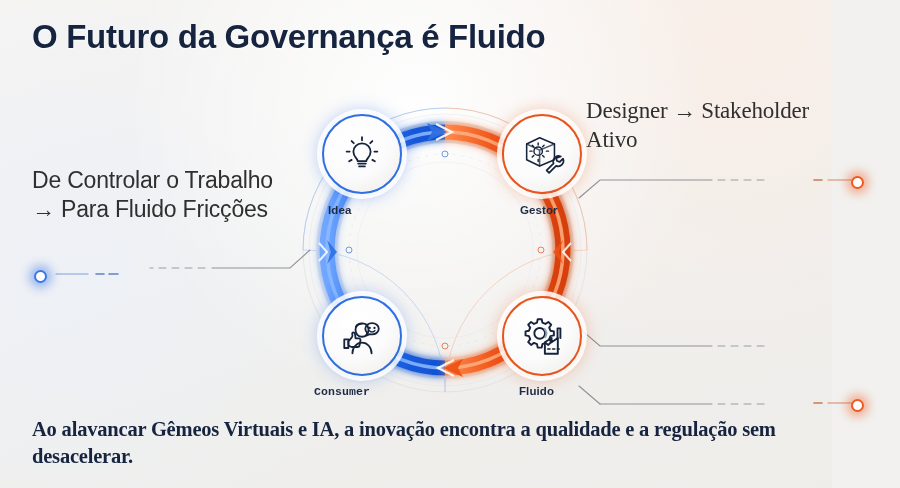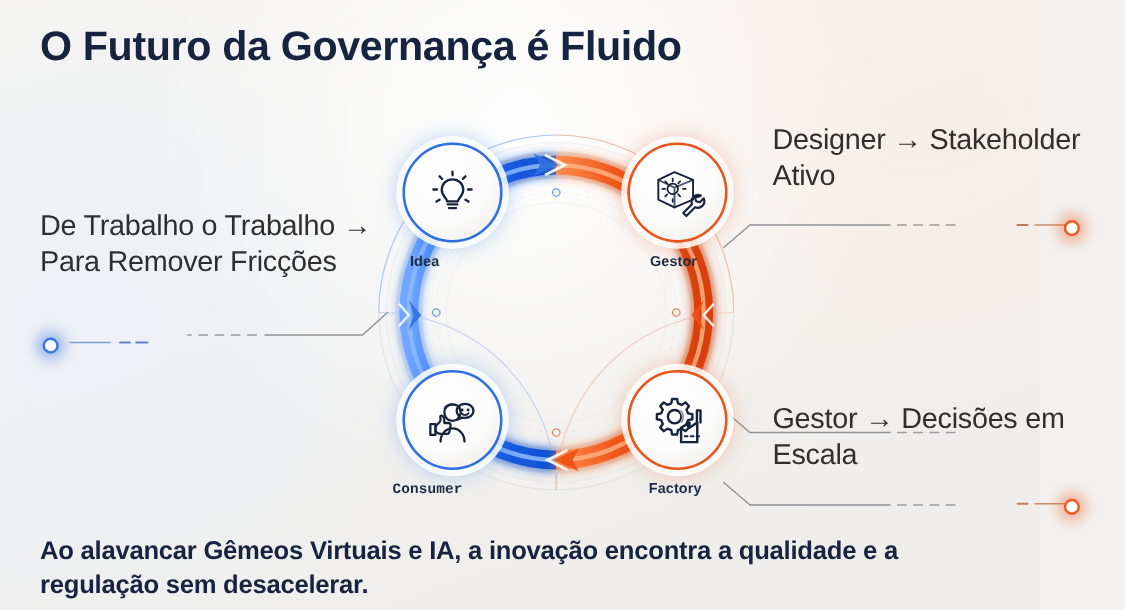--- a/index.html
+++ b/index.html
@@ -34,39 +34,40 @@
     color: #16243f;
     letter-spacing: -0.3px;
     white-space: nowrap;
     text-shadow: 0 1px 2px rgba(255,255,255,0.9);
   }
 
   
   .caption {
     position: absolute;
     left: 32px;
-    top: 427px;
+    top: 416px;
     width: 760px;
     font-size: 20.5px;
     font-weight: bold;
     line-height: 1.32;
     color: #16243f;
     letter-spacing: -0.2px;
+    font-family: Liberation Serif, serif;
   }
 
   
   .callout {
     position: absolute;
     font-size: 23px;
     line-height: 1.24;
     color: #2f2f2f;
     letter-spacing: -0.2px;
   }
   .callout.left  { left: 32px;  top: 166px; width: 265px; }
-  .callout.tr    { left: 618px; top: 97px;  width: 262px; }
+  .callout.tr    { left: 586px; top: 97px;  width: 262px; font-family: Liberation Serif, serif; }
   .callout.br    { left: 618px; top: 320px; width: 262px; }
 
   
   #art {
     position: absolute;
     left: 0; top: 0;
     width: 900px; height: 488px;
   }
 
   
@@ -287,25 +288,24 @@
         <path d="M11.8 29.5l3.6-4c.8-.9.7-2.6.4-3.8-.2-.8.5-1.6 1.3-1.4.9.2 1.5 1 1.7 2l.5 4.2h3.4c1.1 0 1.9 1 1.7 2l-1 5.4c-.2 1-1 1.6-2 1.6h-5.8c-.9 0-1.7-.3-2.4-.9l-1.4-1.2z"></path>
         <path d="M36.5 10.5c3.9 0 7 2.6 7 5.9s-3.1 5.9-7 5.9c-.8 0-1.6-.1-2.3-.3l-3.8 1.6 1.1-2.8c-1.3-1.1-2-2.6-2-4.4 0-3.3 3.1-5.9 7-5.9z"></path>
         <path d="M34 15.6h.05M39 15.6h.05" stroke-width="2.4"></path>
         <path d="M33.6 18.4c.7 1 1.7 1.5 2.9 1.5s2.2-.5 2.9-1.5" stroke-width="1.6"></path>
       </svg>
     </span>
   </div>
 
   <div class="node-label nl-idea">Idea</div>
   <div class="node-label nl-design">Gestor</div>
-  <div class="node-label nl-factory">Factory</div>
+  <div class="node-label nl-factory">Fluido</div>
   <div class="node-label nl-consumer">Consumer</div>
 
-  <div class="callout left">De Trabalho o Trabalho → Para Remover Fricções</div>
+  <div class="callout left">De Controlar o Trabalho → Para Fluido Fricções</div>
   <div class="callout tr">Designer → Stakeholder Ativo</div>
-  <div class="callout br">Gestor → Decisões em Escala</div>
 
   <div class="enddot blue d-left"></div>
   <div class="enddot orange d-tr"></div>
   <div class="enddot orange d-br"></div>
 
   <div class="caption">Ao alavancar Gêmeos Virtuais e IA, a inovação encontra a qualidade e a regulação sem desacelerar.</div>
 </div>
 
 </body></html>

